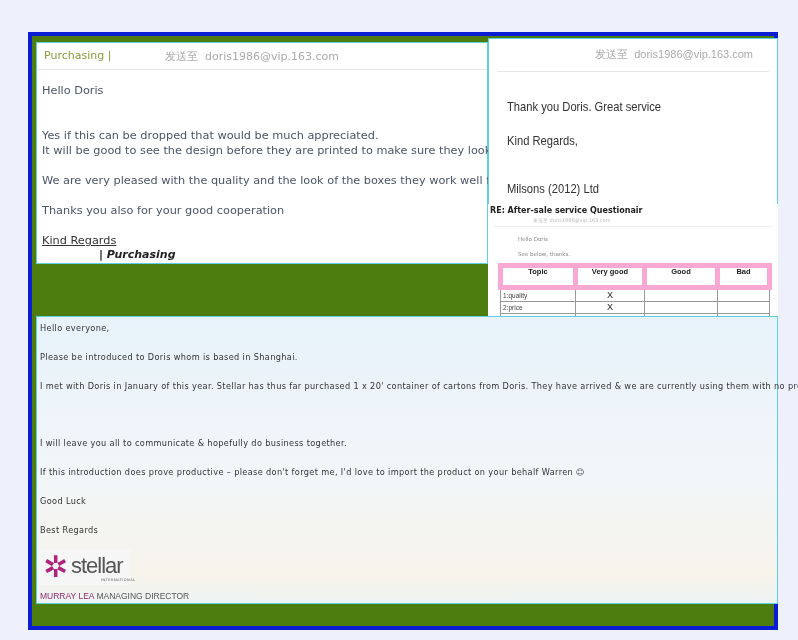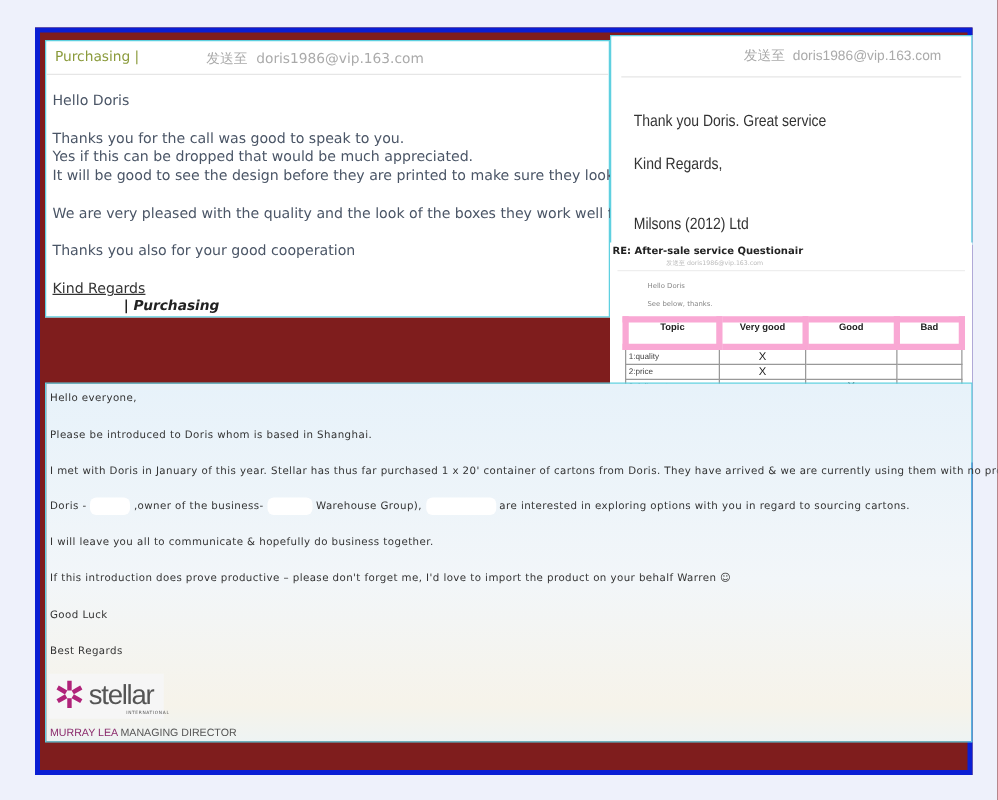--- a/index.html
+++ b/index.html
@@ -1,17 +1,17 @@
 <!DOCTYPE html>
 <html><head>
 <meta charset="utf-8">
 <style>
   html, body { margin:0; padding:0; }
   body { width:798px; height:640px; background:#eef1fb; position:relative; overflow:hidden; font-family:"DejaVu Sans", sans-serif; }
-  .frame { position:absolute; left:28px; top:22px; width:742px; height:590px; border:4px solid #0a1fd4; background:#7f1d1d; }
+  .frame { position:absolute; left:28px; top:32px; width:742px; height:590px; border:4px solid #0a1fd4; background:#4d7c0f; }
   .panel { position:absolute; box-sizing:border-box; border:1px solid #5fd0e0; background:#fff; }
   
   #pa { left:4px; top:6px; width:452px; height:222px; }
   #pa .hdr { position:absolute; left:0; top:0; right:0; height:26px; border-bottom:1px solid #e6e6e6; }
   #pa .sender { position:absolute; left:7px; top:6px; font-size:11px; color:#8a9a3a; }
   #pa .to { position:absolute; left:128px; top:6px; font-size:11px; color:#aaa; }
   #pa .body { position:absolute; left:5px; top:40px; font-size:11.3px; color:#4a5566; line-height:15px; font-family:"DejaVu Sans", sans-serif; }
   #pa .body p { margin:0 0 15px 0; white-space:nowrap; }
   #pa .body .dark { color:#333;text-decoration:underline; }
   #pa .sig { position:absolute; left:62px; top:205px; font-size:11px; font-weight:bold; font-style:italic; color:#222; }
@@ -50,21 +50,21 @@
 <div class="frame">
 
   <div class="panel" id="pa">
     <div class="hdr">
       <span class="sender">Purchasing |</span>
       <span class="to"><span>发送至</span>&nbsp;&nbsp;<span>doris1986@vip.163.com</span></span>
     </div>
     <div class="body">
       <p>Hello Doris</p>
       <p>
-        <span>Thanks you for the call was good to speak to you.</span><br>
+        <br>
         <span>Yes if this can be dropped that would be much appreciated.</span><br>
         <span>It will be good to see the design before they are printed to make sure they look good.</span>
       </p>
       <p>We are very pleased with the quality and the look of the boxes they work well for us.</p>
       <p>Thanks you also for your good cooperation</p>
       <p class="dark">Kind Regards</p>
     </div>
     <span class="sig">| Purchasing</span>
   </div>
 
@@ -135,29 +135,20 @@
             <td class="x"></td>
           </tr>
       </tbody>
     </table>
   </div>
 
   <div class="panel" id="pd">
     <span class="txt" style="top:6px">Hello everyone,</span>
     <span class="txt" style="top:35px">Please be introduced to Doris whom is based in Shanghai.</span>
     <span class="txt" style="top:64px">I met with Doris in January of this year. Stellar has thus far purchased 1 x 20' container of cartons from Doris. They have arrived &amp; we are currently using them with no problems.</span>
-    <span class="txt" style="top:91px">
-      <span>Doris -</span>
-      <span class="redact" style="width:32px"></span>
-      <span>,owner of the business-</span>
-      <span class="redact" style="width:36px"></span>
-      <span>Warehouse Group),</span>
-      <span class="redact" style="width:56px"></span>
-      <span>are interested in exploring options with you in regard to sourcing cartons.</span>
-    </span>
     <span class="txt" style="top:150px">If this introduction does prove productive – please don't forget me, I'd love to import the product on your behalf Warren ☺</span>
     <span class="txt" style="top:121px">I will leave you all to communicate &amp; hopefully do business together.</span>
     <span class="txt" style="top:179px">Good Luck</span>
     <span class="txt" style="top:208px">Best Regards</span>
     <div class="logo">
       <span class="star">✲</span>
       <span class="word">stellar</span>
       <span class="intl">INTERNATIONAL</span>
     </div>
     <span class="director"><span class="nm">MURRAY LEA</span><span> MANAGING DIRECTOR</span></span>

